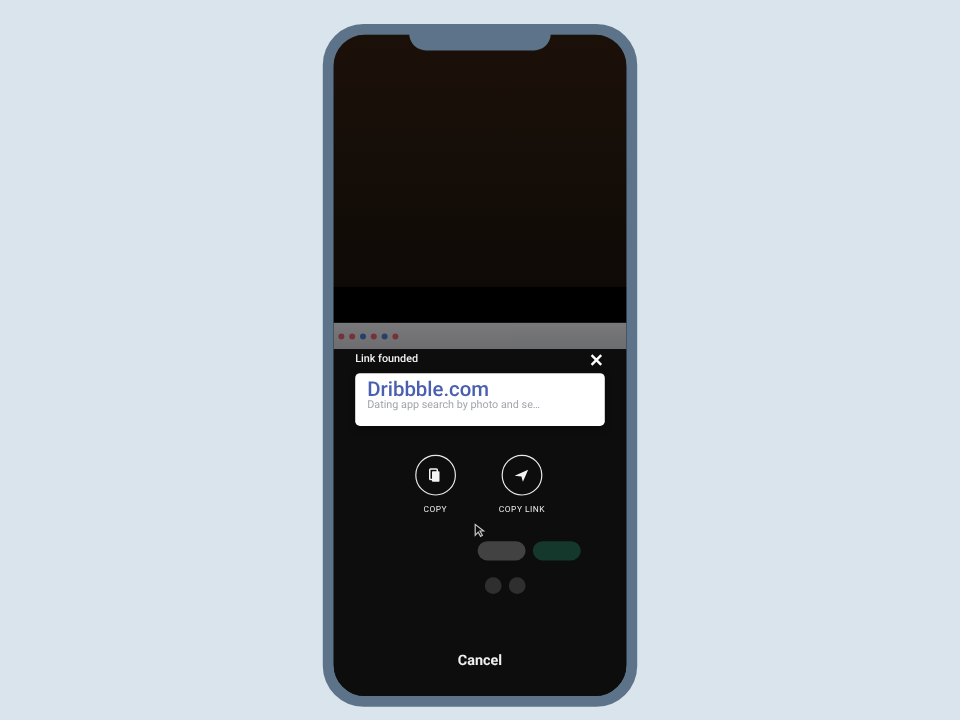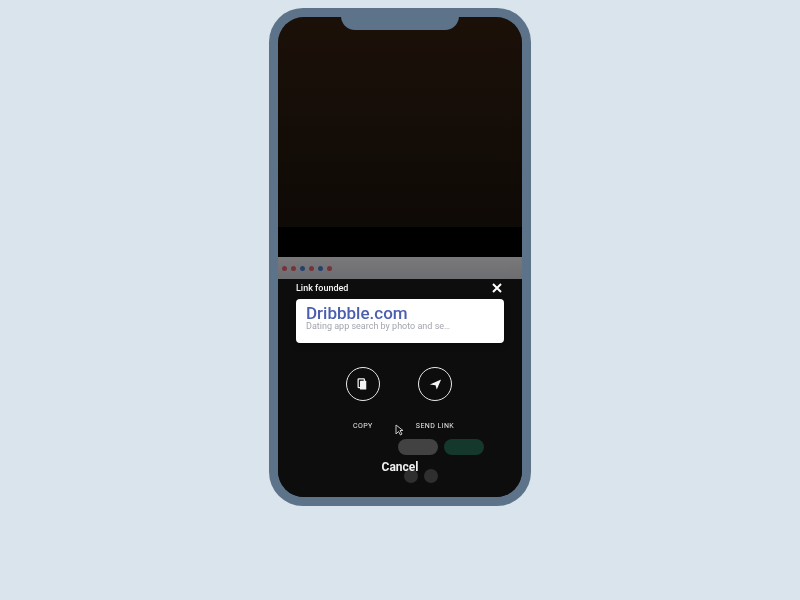--- a/index.html
+++ b/index.html
@@ -1,20 +1,20 @@
 <!DOCTYPE html>
 <html><head>
 <meta charset="utf-8">
 <style>
   html,body{margin:0;padding:0;width:800px;height:600px;background:#d9e4ec;font-family:-apple-system,BlinkMacSystemFont,'Segoe UI',Roboto,Helvetica,Arial,sans-serif;}
   *{box-sizing:border-box;}
 
   
   .phone{
-    position:absolute;left:269px;top:8px;width:262px;height:498px;
+    position:absolute;left:269px;top:20px;width:262px;height:569px;
     background:#5d7389;border-radius:34px;
   }
   .screen{
     position:absolute;left:9px;top:9px;right:9px;bottom:9px;
     border-radius:26px;overflow:hidden;background:#0a0a0a;
   }
   .notch{
     position:absolute;top:0;left:50%;transform:translateX(-50%);
     width:118px;height:22px;background:#5d7389;border-radius:0 0 14px 14px;z-index:50;
   }
@@ -64,21 +64,21 @@
     background:#fff;border-radius:4px;padding:7px 10px 0 10px;
     box-shadow:0 2px 6px rgba(0,0,0,.3);
   }
   .card .title{color:#4b5fb0;font-size:17px;font-weight:500;line-height:14px;}
   .card .sub{color:#a2a5ad;font-size:9px;line-height:12px;white-space:nowrap;overflow:hidden;text-overflow:ellipsis;}
 
   .actions{
     position:absolute;left:0;right:0;top:350px;height:70px;
     display:flex;justify-content:center;align-items:flex-start;gap:36px;
   }
-  .action{display:flex;flex-direction:column;align-items:center;gap:21px;cursor:pointer;}
+  .action{display:flex;flex-direction:column;align-items:center;gap:8px;cursor:pointer;}
   .circ{
     width:34px;height:34px;border:1.5px solid #e8e8e8;border-radius:50%;
     display:flex;align-items:center;justify-content:center;
   }
   .circ svg{width:15px;height:15px;fill:#f4f4f4;}
   .action .lab{color:#e9e9e9;font-size:7px;letter-spacing:.06em;}
 
   .cursor{
     position:absolute;width:10px;height:12px;pointer-events:none;
     left:50%;top:404px;transform:translateX(-50%);
@@ -150,21 +150,21 @@
           </svg>
         </div>
         <span class="lab">COPY</span>
       </div>
       <div class="action">
         <div class="circ">
           <svg viewBox="0 0 24 24">
             <path d="M3 12 L21 4 L14 20 L12 13 Z"></path>
           </svg>
         </div>
-        <span class="lab">SEND LINK</span>
+        <span class="lab">COPY LINK</span>
       </div>
     </div>
 
     <span class="cursor">
       <svg viewBox="0 0 10 12">
           <path d="M1 1 L1 10 L3.5 7.5 L5.5 11 L7 10 L5 6.5 L8 6.5 Z"></path>
         </svg>
     </span>
 
     <div class="cancel">

